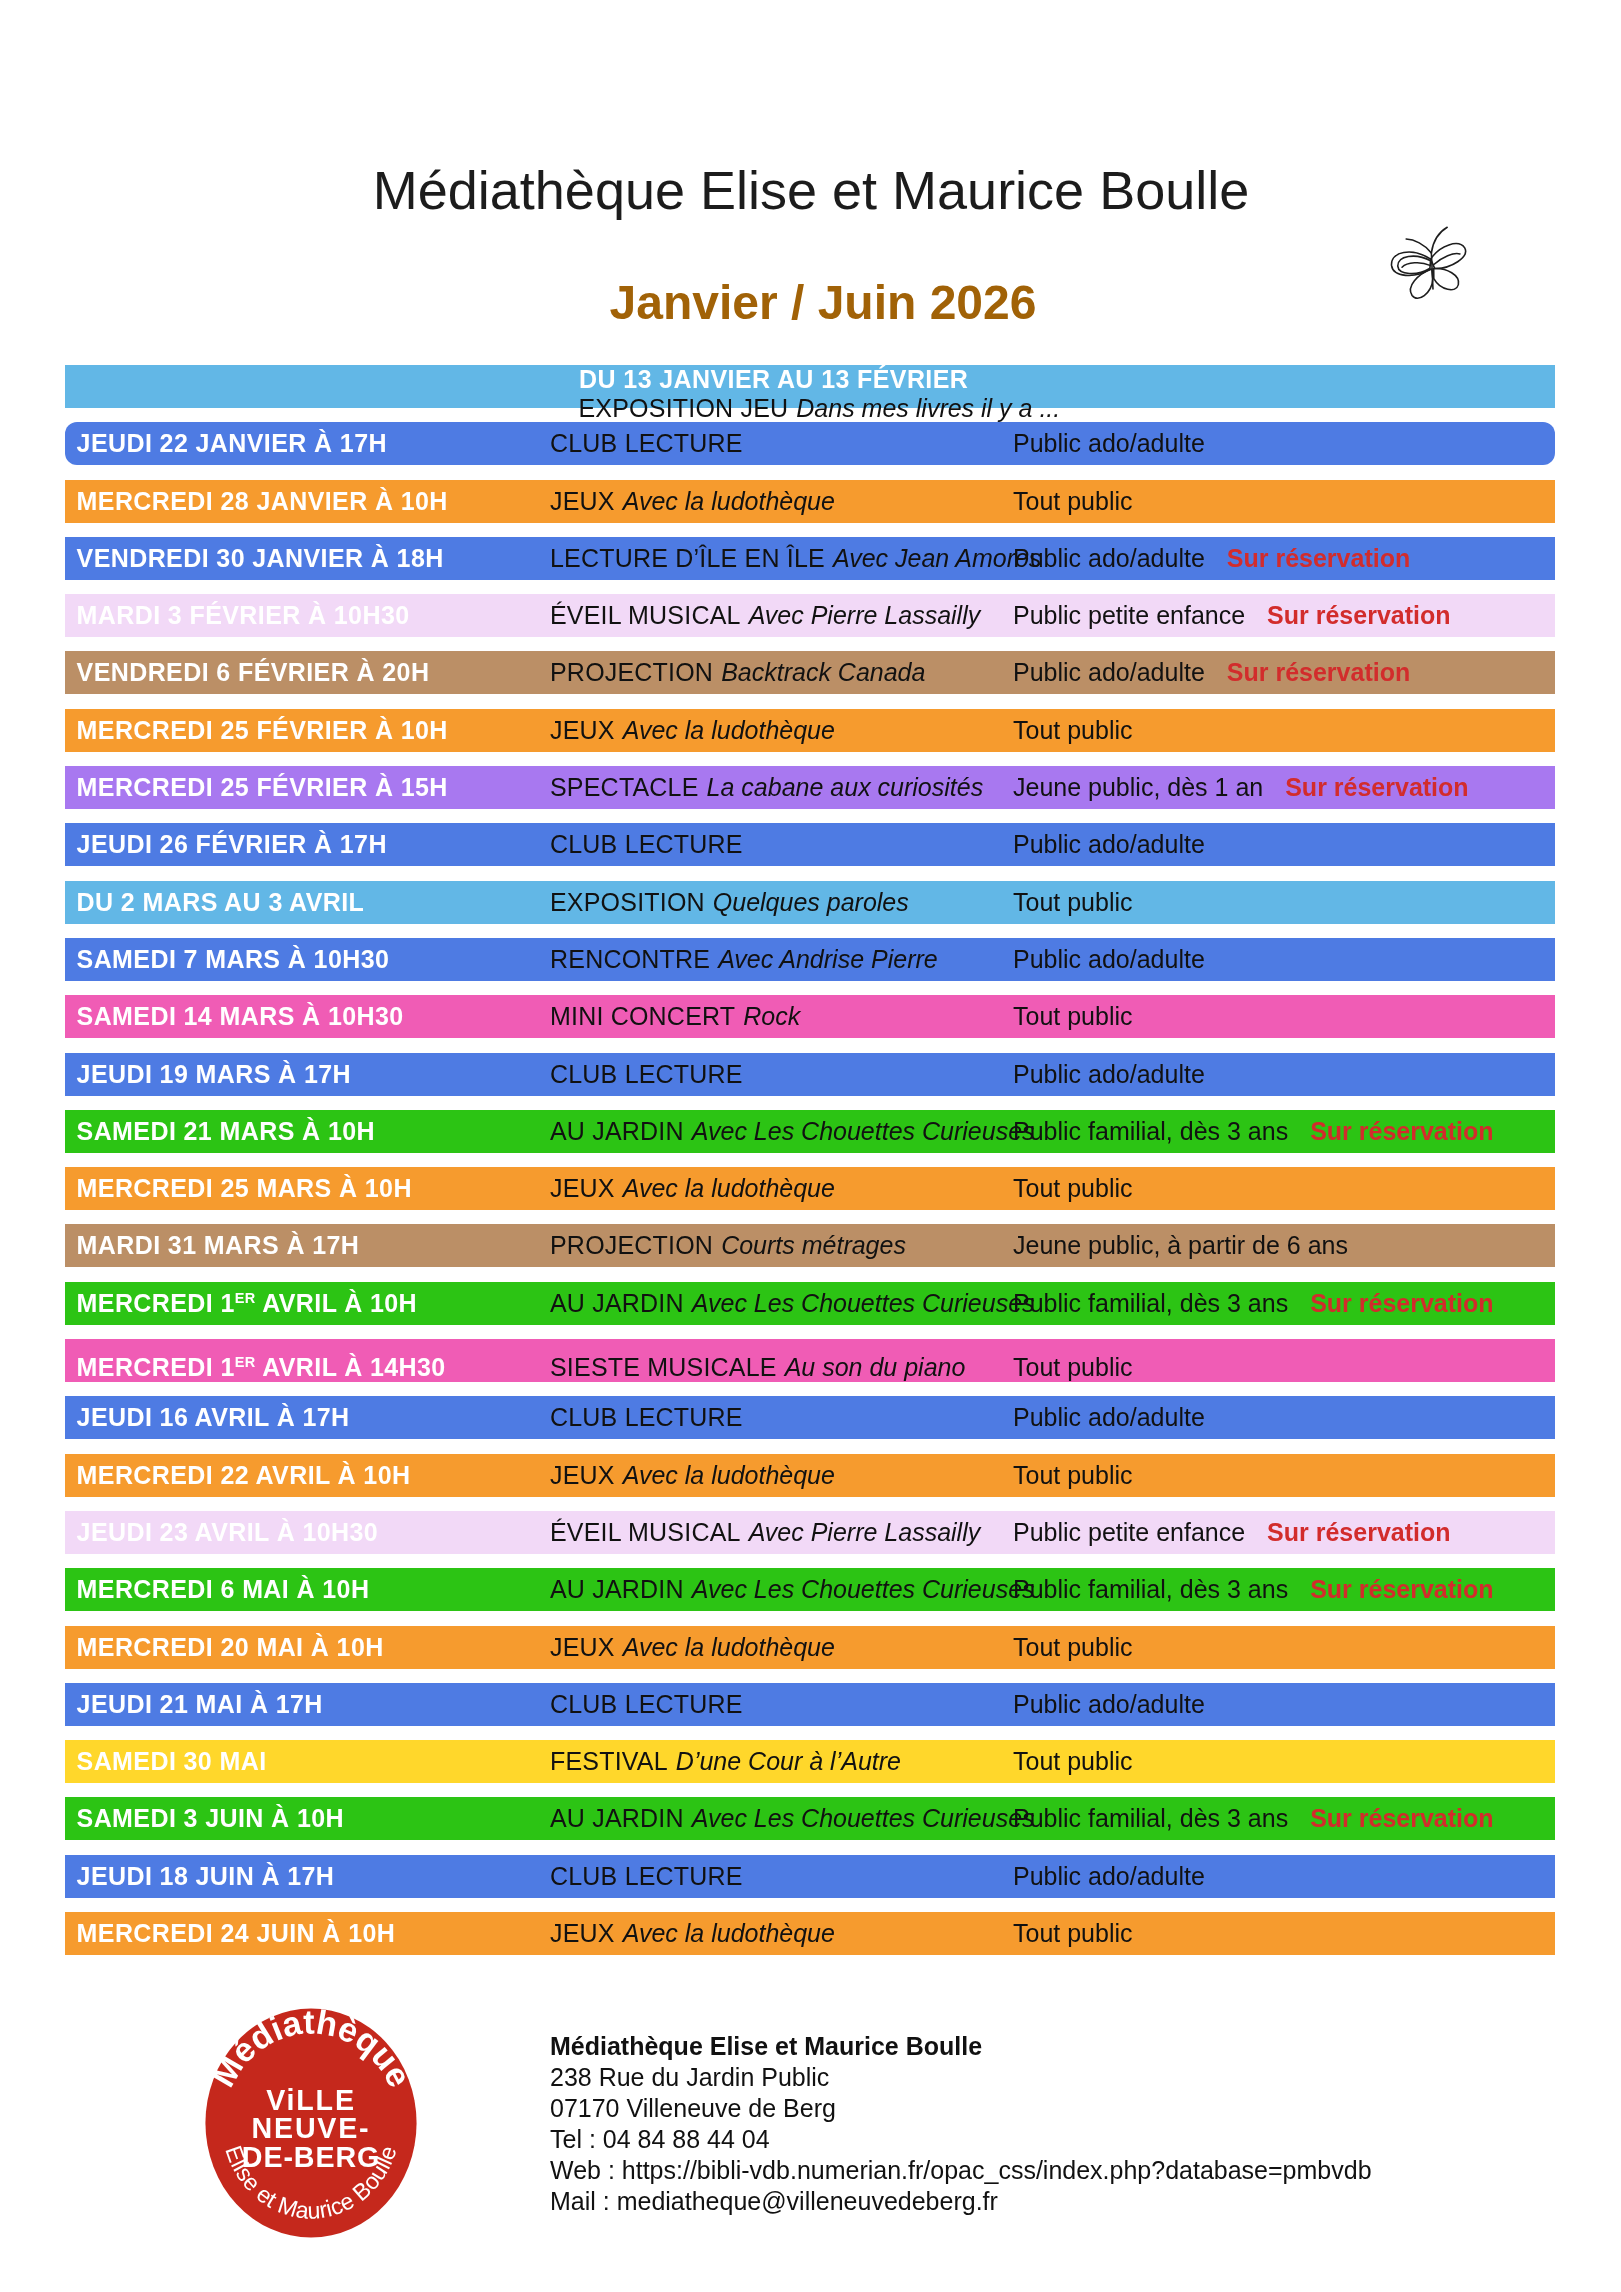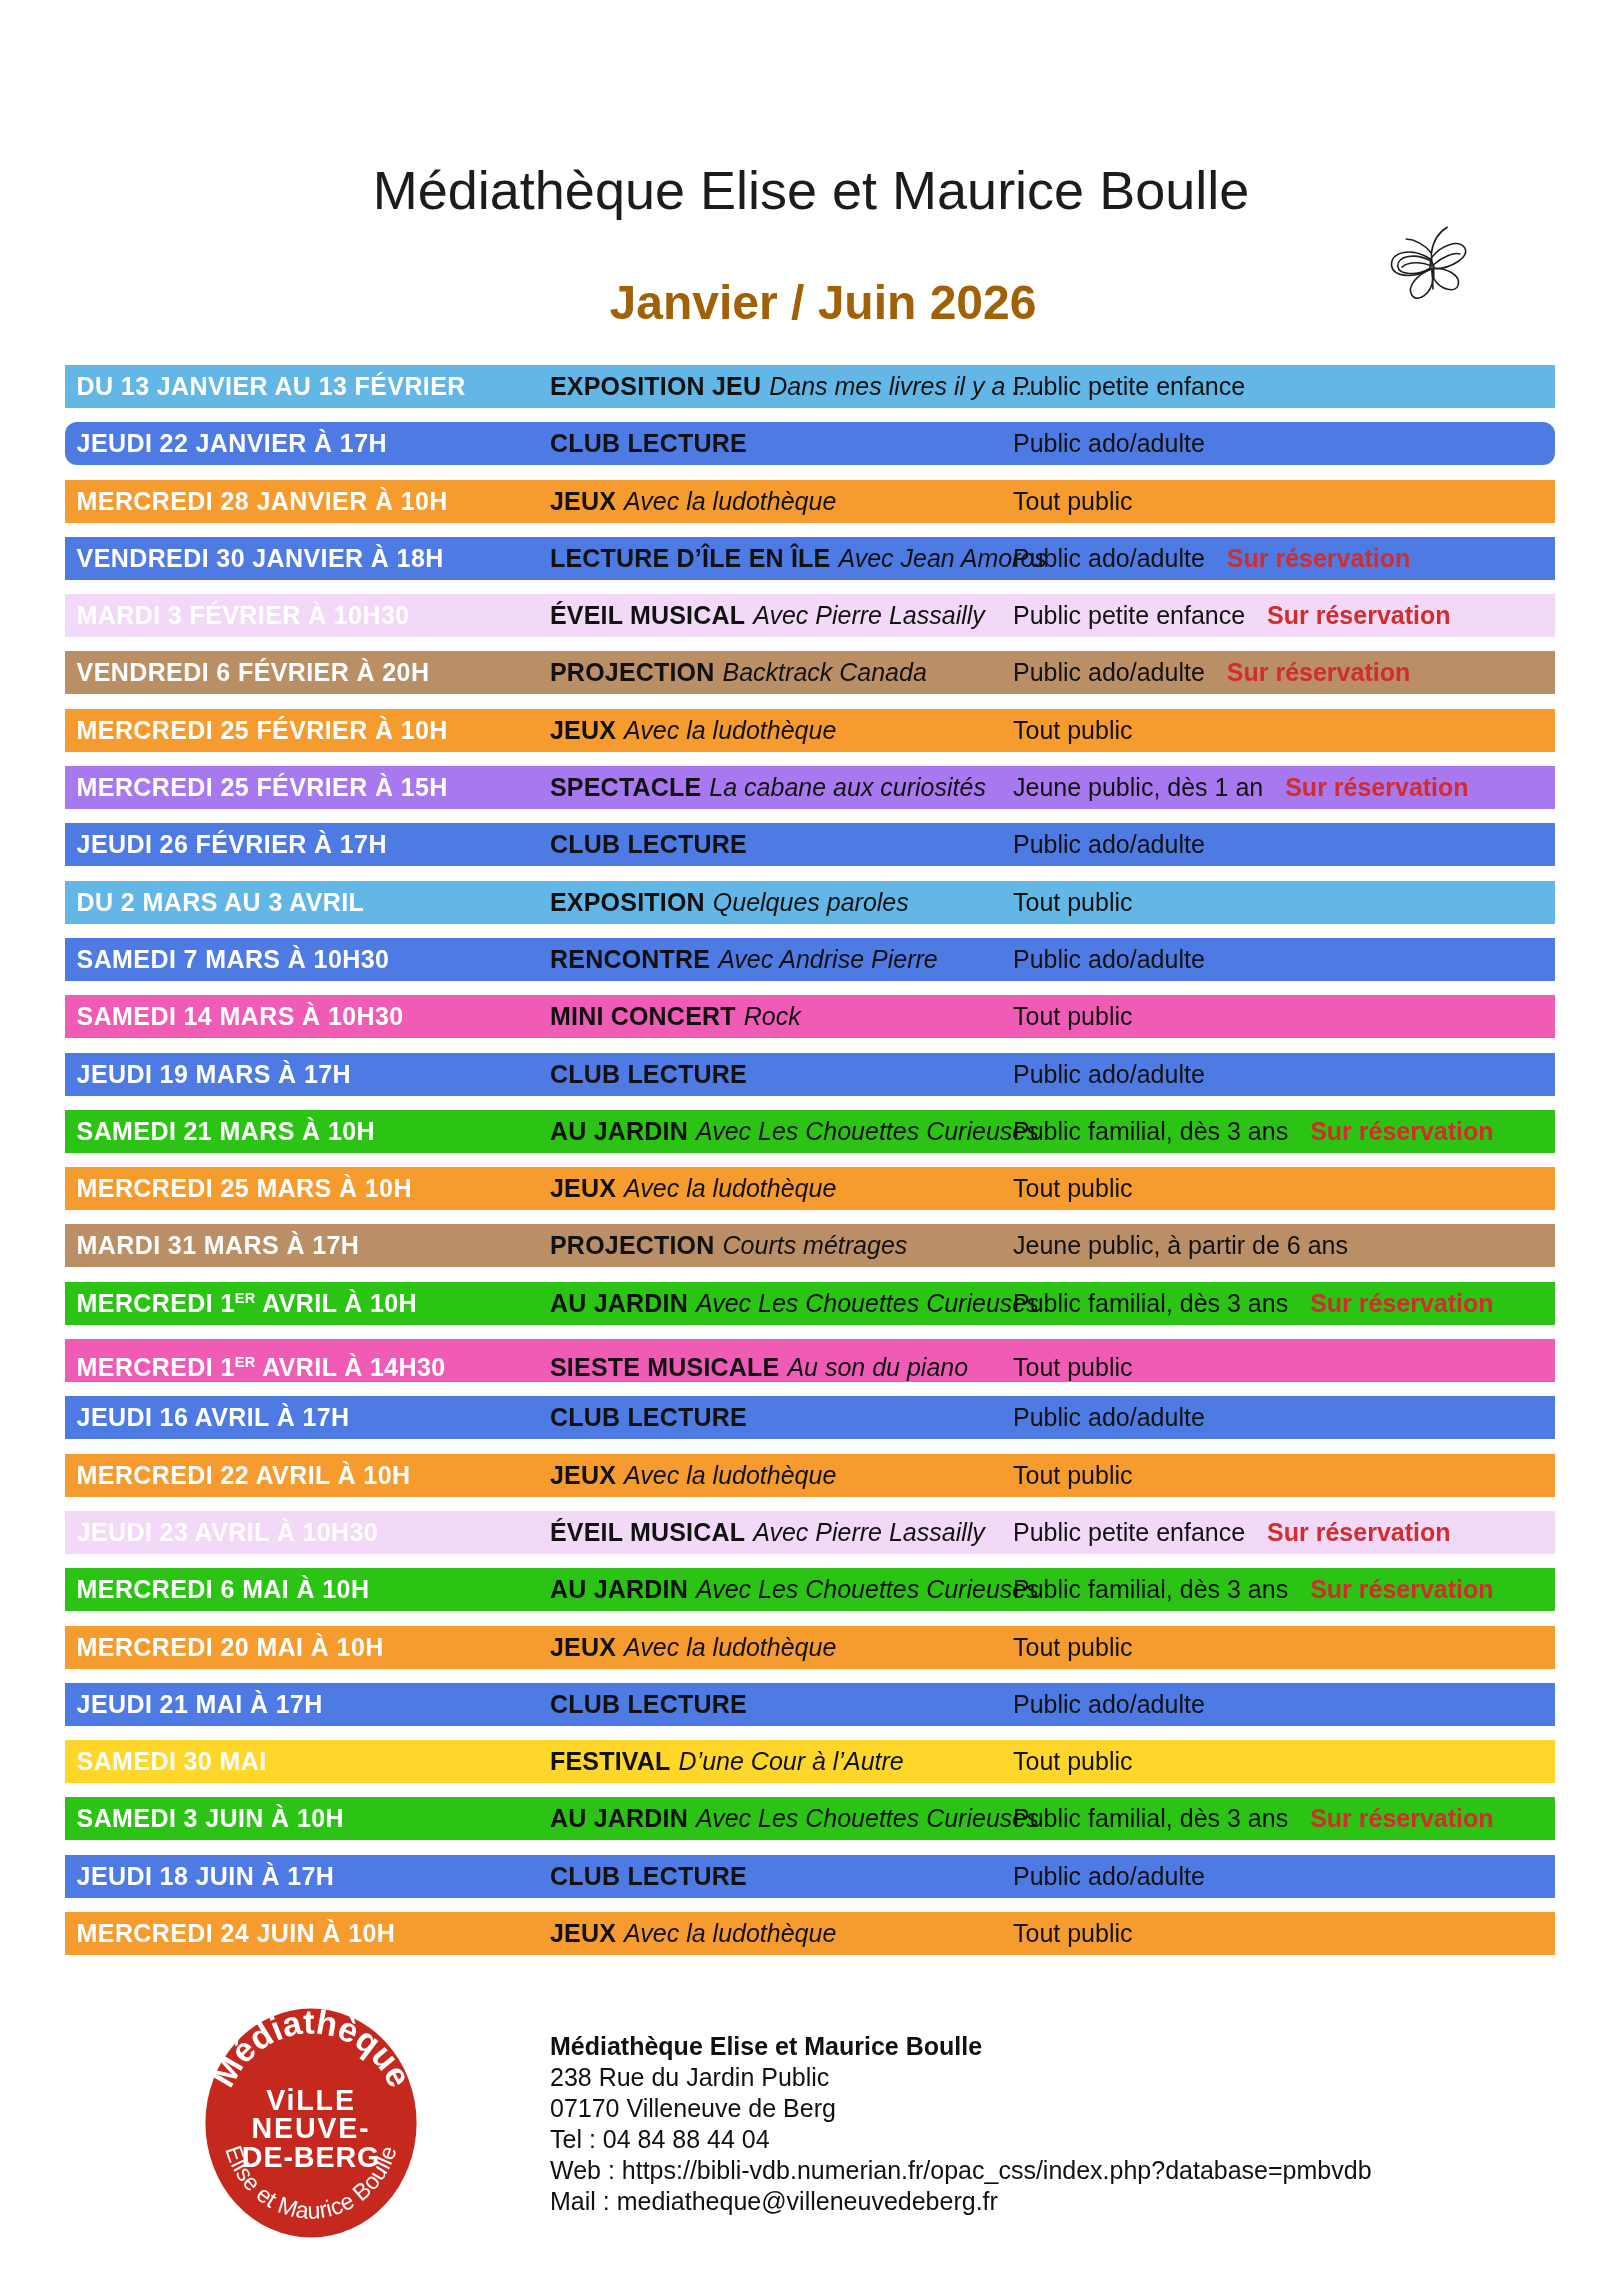--- a/index.html
+++ b/index.html
@@ -39,21 +39,21 @@
     display:flex;align-items:center;
     font-size:25px;color:#111;
   }
   .cell{white-space:nowrap;overflow:visible;}
   .cell.date{
     width:485px;padding-left:11.6px;box-sizing:border-box;
     color:#ffffff;font-weight:600;letter-spacing:0.4px;
   }
   .cell.date sup{font-size:.58em;vertical-align:super;line-height:0;}
   .cell.event{width:463px;}
-  .cell.event .cat{font-weight:700;letter-spacing:0.2px;}
+  .cell.event .cat{font-weight:400;letter-spacing:0.2px;}
   .cell.event .det{font-style:italic;margin-left:8px;}
   .cell.public{flex:1;}
   .cell.public .resa{font-weight:600;margin-left:22px;}
   
   .logo{position:absolute;left:199px;top:2004px;width:224px;height:238px;}
   .contact{
     position:absolute;left:550px;top:2031px;
     font-size:25px;color:#111;line-height:31px;
   }
   .contact .name{font-weight:700;}
@@ -75,21 +75,21 @@
       <path d="M50 48 C36 36 18 36 16 46 C15 55 33 60 47 55"></path>
       <path d="M49 56 C34 58 20 68 24 78 C28 87 44 80 48 66 Z"></path>
       <path d="M50 46 C62 34 82 32 86 42 C89 52 68 60 52 56 Z"></path>
       <path d="M51 56 C64 58 76 68 72 77 C68 85 53 79 49 66 Z"></path>
       <path d="M48 52 C40 46 26 44 20 48"></path>
       <path d="M52 52 C62 46 74 44 80 47"></path>
     </g>
   </svg>
 
   <div class="table" id="events-table">
-      <div class="row" style="background: rgb(98, 183, 230);">
+      <div class="row" style="background: rgb(98, 183, 230); flex-direction: column;">
         <div class="cell date"><span>DU 13 JANVIER AU 13 FÉVRIER</span></div>
         <div class="cell event"><span class="cat">EXPOSITION JEU</span><span class="det">Dans mes livres il y a ...</span></div>
         <div class="cell public"><span>Public petite enfance</span></div>
       </div>
       <div class="row" style="background: rgb(78, 123, 227); border-radius: 12px;">
         <div class="cell date"><span>JEUDI 22 JANVIER À 17H</span></div>
         <div class="cell event"><span class="cat">CLUB LECTURE</span></div>
         <div class="cell public"><span>Public ado/adulte</span></div>
       </div>
       <div class="row" style="background: rgb(246, 155, 46);">

